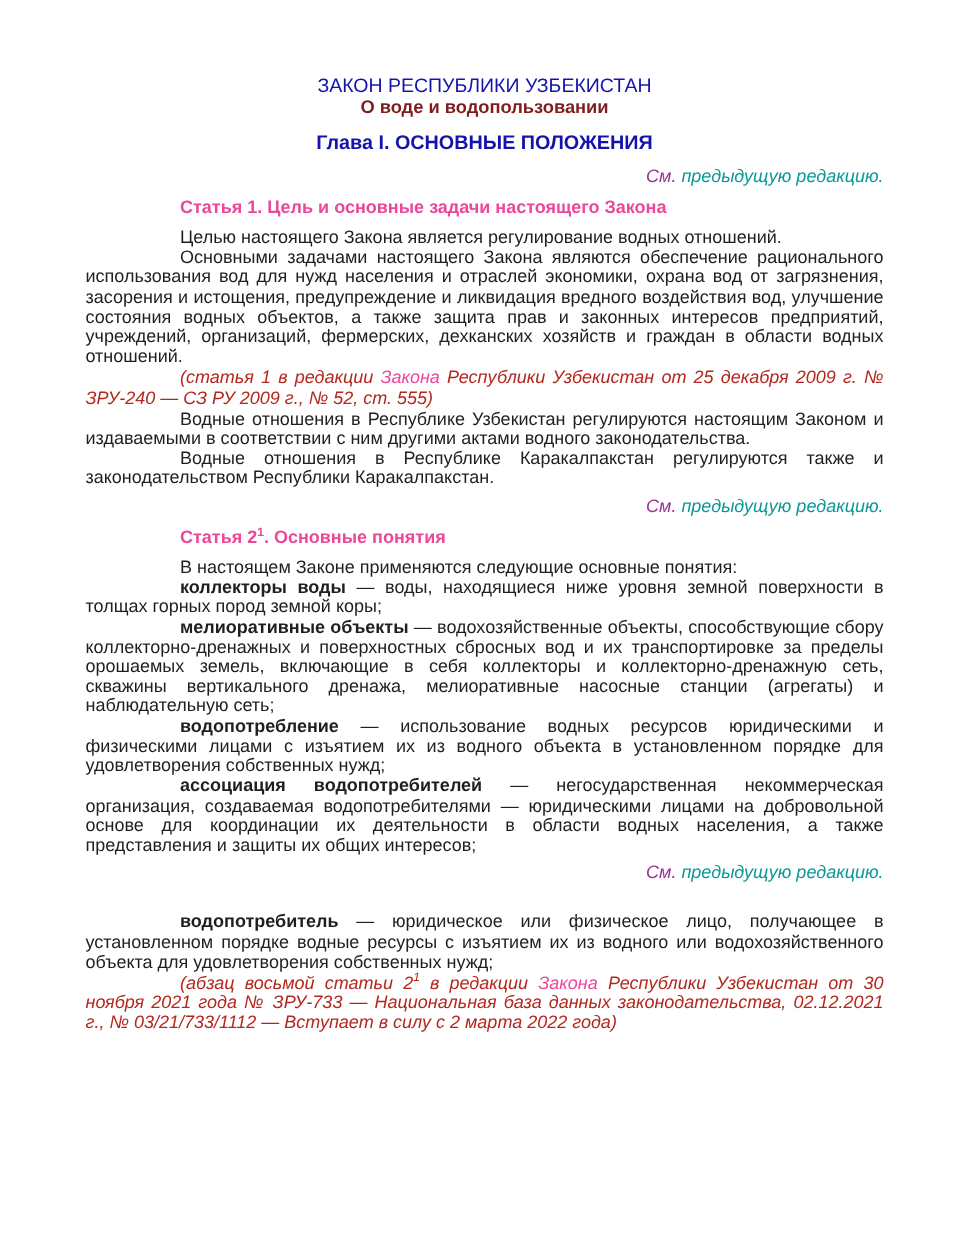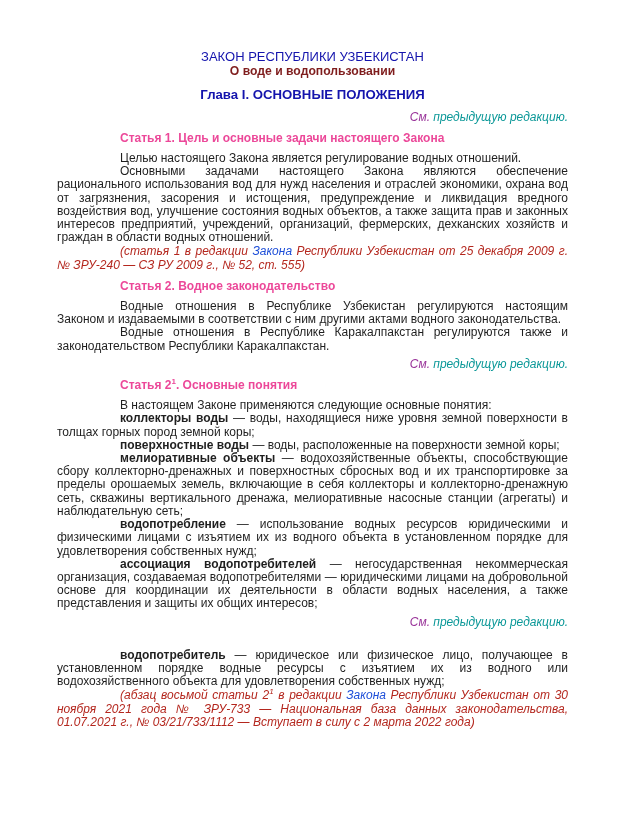--- a/index.html
+++ b/index.html
@@ -2,66 +2,64 @@
 <html><head>
 <meta charset="utf-8">
 <style>
   html,body{margin:0;padding:0;background:#ffffff;}
   body{
     width:640px;height:828px;overflow:hidden;
     font-family:"Liberation Sans","DejaVu Sans",sans-serif;
     font-size:12px;line-height:13.2px;color:#1f1f1f;
     -webkit-font-smoothing:antialiased;
   }
-  .doc{padding:50px 72px 30px 57px;}
+  .doc{padding:50px 51px 30px 57px;}
   .center{text-align:center;text-indent:0;}
   .doc-title{color:#1414ad;font-size:13px;font-weight:normal;margin:0 0 2px 0;}
   .doc-subtitle{color:#7f1d1d;font-size:12.2px;font-weight:bold;margin:0 0 10px 0;}
   .chapter{color:#1414ad;font-size:13.2px;font-weight:bold;margin:0 0 9px 0;text-align:center;}
   p{margin:0;text-align:justify;text-indent:63px;}
   .heading{color:#ec4899;font-weight:bold;text-align:left;margin:8px 0 7px 0;}
   .ref{font-style:italic;margin:5px 0 4px 0;text-align:right;}
   .ref .sm{color:#993399;}
   .ref .rest{color:#0b9898;}
   .annotation{color:#b4271e;font-style:italic;margin:1px 0 1px 0;}
-  .annotation .law-link{color:#1d4ed8;font-style:italic;}
+  .annotation .law-link{color:#ec4899;font-style:italic;}
   .term{font-weight:bold;}
   sup{font-size:8px;line-height:0;vertical-align:super;}
   a{text-decoration:none;cursor:pointer;}
 </style>
 </head>
 <body>
 
 <div class="doc">
 
   <p class="center doc-title">ЗАКОН РЕСПУБЛИКИ УЗБЕКИСТАН</p>
   <p class="center doc-subtitle">О воде и водопользовании</p>
   <p class="center chapter">Глава I. ОСНОВНЫЕ ПОЛОЖЕНИЯ</p>
 
   <p class="ref"><a><span class="sm">См.</span><span class="rest"> предыдущую редакцию.</span></a></p>
 
   <p class="heading">Статья 1. Цель и основные задачи настоящего Закона</p>
   <p>Целью настоящего Закона является регулирование водных отношений.</p>
   <p>Основными задачами настоящего Закона являются обеспечение рационального использования вод для нужд населения и отраслей экономики, охрана вод от загрязнения, засорения и истощения, предупреждение и ликвидация вредного воздействия вод, улучшение состояния водных объектов, а также защита прав и законных интересов предприятий, учреждений, организаций, фермерских, дехканских хозяйств и граждан в области водных отношений.</p>
   <p class="annotation"><span>(статья 1 в редакции </span><a class="law-link">Закона</a><span> Республики Узбекистан от 25 декабря 2009 г. № ЗРУ-240 — СЗ РУ 2009 г., № 52, ст. 555)</span></p>
 
-  <p class="heading">Статья 2. Водное законодательство</p>
   <p>Водные отношения в Республике Узбекистан регулируются настоящим Законом и издаваемыми в соответствии с ним другими актами водного законодательства.</p>
   <p>Водные отношения в Республике Каракалпакстан регулируются также и законодательством Республики Каракалпакстан.</p>
 
   <p class="ref"><a><span class="sm">См.</span><span class="rest"> предыдущую редакцию.</span></a></p>
 
   <p class="heading"><span>Статья 2</span><sup>1</sup><span>. Основные понятия</span></p>
   <p>В настоящем Законе применяются следующие основные понятия:</p>
 
   <p><span class="term">коллекторы воды</span><span> — воды, находящиеся ниже уровня земной поверхности в толщах горных пород земной коры;</span></p>
-  <p><span class="term">поверхностные воды</span><span> — воды, расположенные на поверхности земной коры;</span></p>
   <p><span class="term">мелиоративные объекты</span><span> — водохозяйственные объекты, способствующие сбору коллекторно-дренажных и поверхностных сбросных вод и их транспортировке за пределы орошаемых земель, включающие в себя коллекторы и коллекторно-дренажную сеть, скважины вертикального дренажа, мелиоративные насосные станции (агрегаты) и наблюдательную сеть;</span></p>
   <p><span class="term">водопотребление</span><span> — использование водных ресурсов юридическими и физическими лицами с изъятием их из водного объекта в установленном порядке для удовлетворения собственных нужд;</span></p>
   <p><span class="term">ассоциация водопотребителей</span><span> — негосударственная некоммерческая организация, создаваемая водопотребителями — юридическими лицами на добровольной основе для координации их деятельности в области водных населения, а также представления и защиты их общих интересов;</span></p>
 
   <p class="ref"><a><span class="sm">См.</span><span class="rest"> предыдущую редакцию.</span></a></p>
 
   <p style="margin-top:20px"><span class="term">водопотребитель</span><span> — юридическое или физическое лицо, получающее в установленном порядке водные ресурсы с изъятием их из водного или водохозяйственного объекта для удовлетворения собственных нужд;</span></p>
 
-  <p class="annotation"><span>(абзац восьмой статьи 2</span><sup>1</sup><span> в редакции </span><a class="law-link">Закона</a><span> Республики Узбекистан от 30 ноября 2021 года № ЗРУ-733 — Национальная база данных законодательства, 01.07.2021 г., № 03/21/733/1112 — Вступает в силу с 2 марта 2022 года)</span></p>
+  <p class="annotation"><span>(абзац восьмой статьи 2</span><sup>1</sup><span> в редакции </span><a class="law-link">Закона</a><span> Республики Узбекистан от 30 ноября 2021 года № ЗРУ-733 — Национальная база данных законодательства, 02.12.2021 г., № 03/21/733/1112 — Вступает в силу с 2 марта 2022 года)</span></p>
 
 </div>
 
 </body></html>

